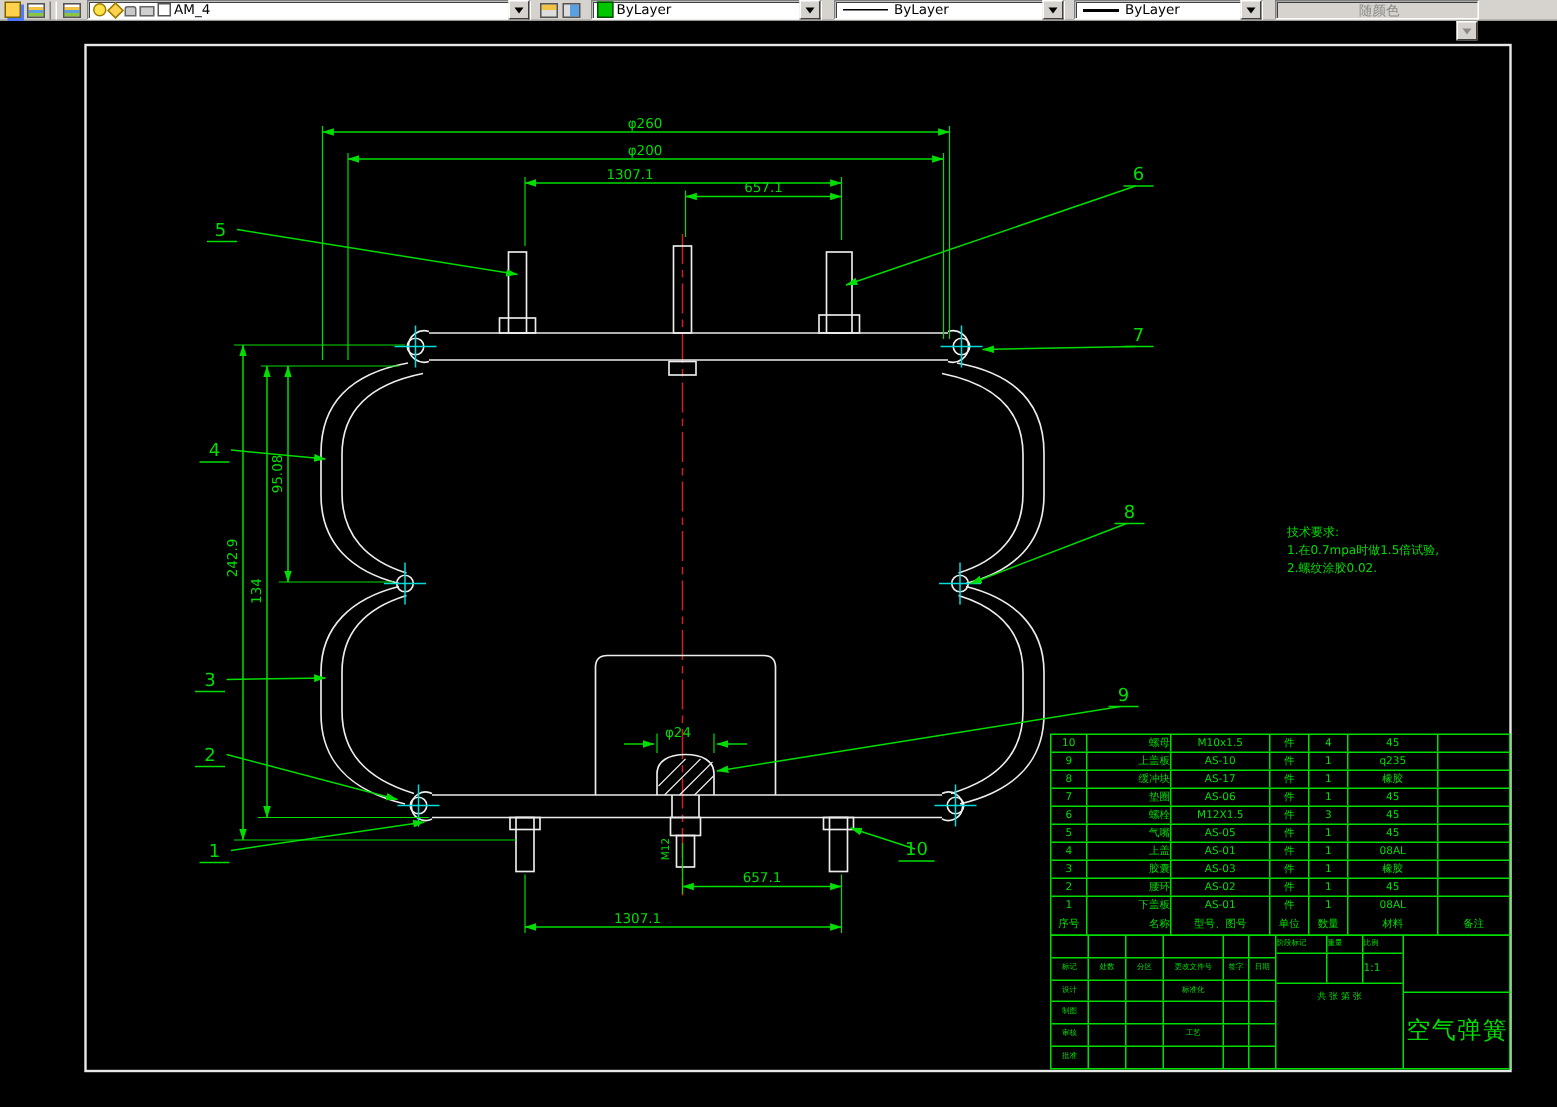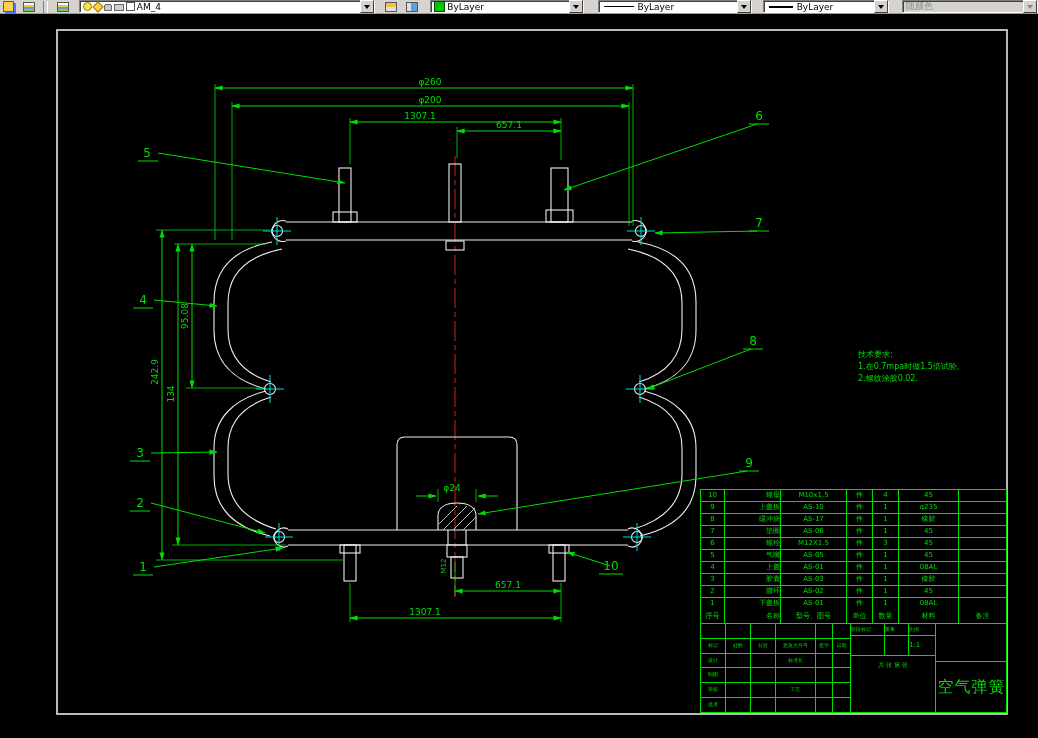--- a/index.html
+++ b/index.html
@@ -2,21 +2,21 @@
 <html><head>
 <meta charset="utf-8">
 <style>
   html,body{margin:0;padding:0;}
   body{width:1038px;height:738px;background:#000;overflow:hidden;position:relative;
        font-family:"DejaVu Sans",sans-serif;}
 
   
   .toolbar{position:absolute;top:0;left:0;width:1038px;height:14px;background:#d6d3ce;
            border-bottom:1px solid #9a9a94;display:flex;align-items:center;z-index:10;
-           box-sizing:border-box;padding-left:1px;justify-content:space-between;}
+           box-sizing:border-box;padding-left:1px;}
   .tb-btn{width:15px;height:13px;display:flex;align-items:center;justify-content:center;flex:none;}
   .tb-sep{width:3px;height:12px;border-left:1px solid #808080;border-right:1px solid #fff;margin:0 2px;flex:none;}
   .ic{display:inline-block;}
   .ic-sheets{width:9px;height:9px;background:#ffd24d;border:1px solid #7a6000;box-shadow:2px 2px 0 #4d79ff;}
   .ic-stack{width:10px;height:8px;background:linear-gradient(#fff 0 2px,#f3c242 2px 4px,#5aa0e0 4px 6px,#8cc63f 6px 8px);border:1px solid #555;}
   .ic-cur{width:10px;height:8px;background:linear-gradient(#f3c242 0 4px,#ddd 4px 8px);border:1px solid #555;}
   .ic-prev{width:10px;height:8px;background:linear-gradient(90deg,#ddd 0 4px,#5aa0e0 4px 10px);border:1px solid #555;}
   .combo{height:13px;background:#fff;border:1px solid;border-color:#808080 #fff #fff #808080;
          box-shadow:inset 1px 1px 0 #404040;display:flex;align-items:center;font-size:9px;color:#000;
          padding-left:3px;box-sizing:border-box;flex:none;}
@@ -267,21 +267,21 @@
   </div>
 
   <div class="combo" style="width:126px;margin-left:6px;">
     <span class="lw-sample"></span>
     <span>ByLayer</span>
     <span class="arrow">
         <span class="tri"></span>
       </span>
   </div>
 
-  <div class="combo disabled" style="width:136px;margin-left:8px;">
+  <div class="combo disabled" style="width:136px;margin-left:8px;flex-direction:column;">
     <span>随颜色</span>
     <span class="arrow">
         <span class="tri"></span>
       </span>
   </div>
 </div>
 
 <div class="bom">
   <div>
 

